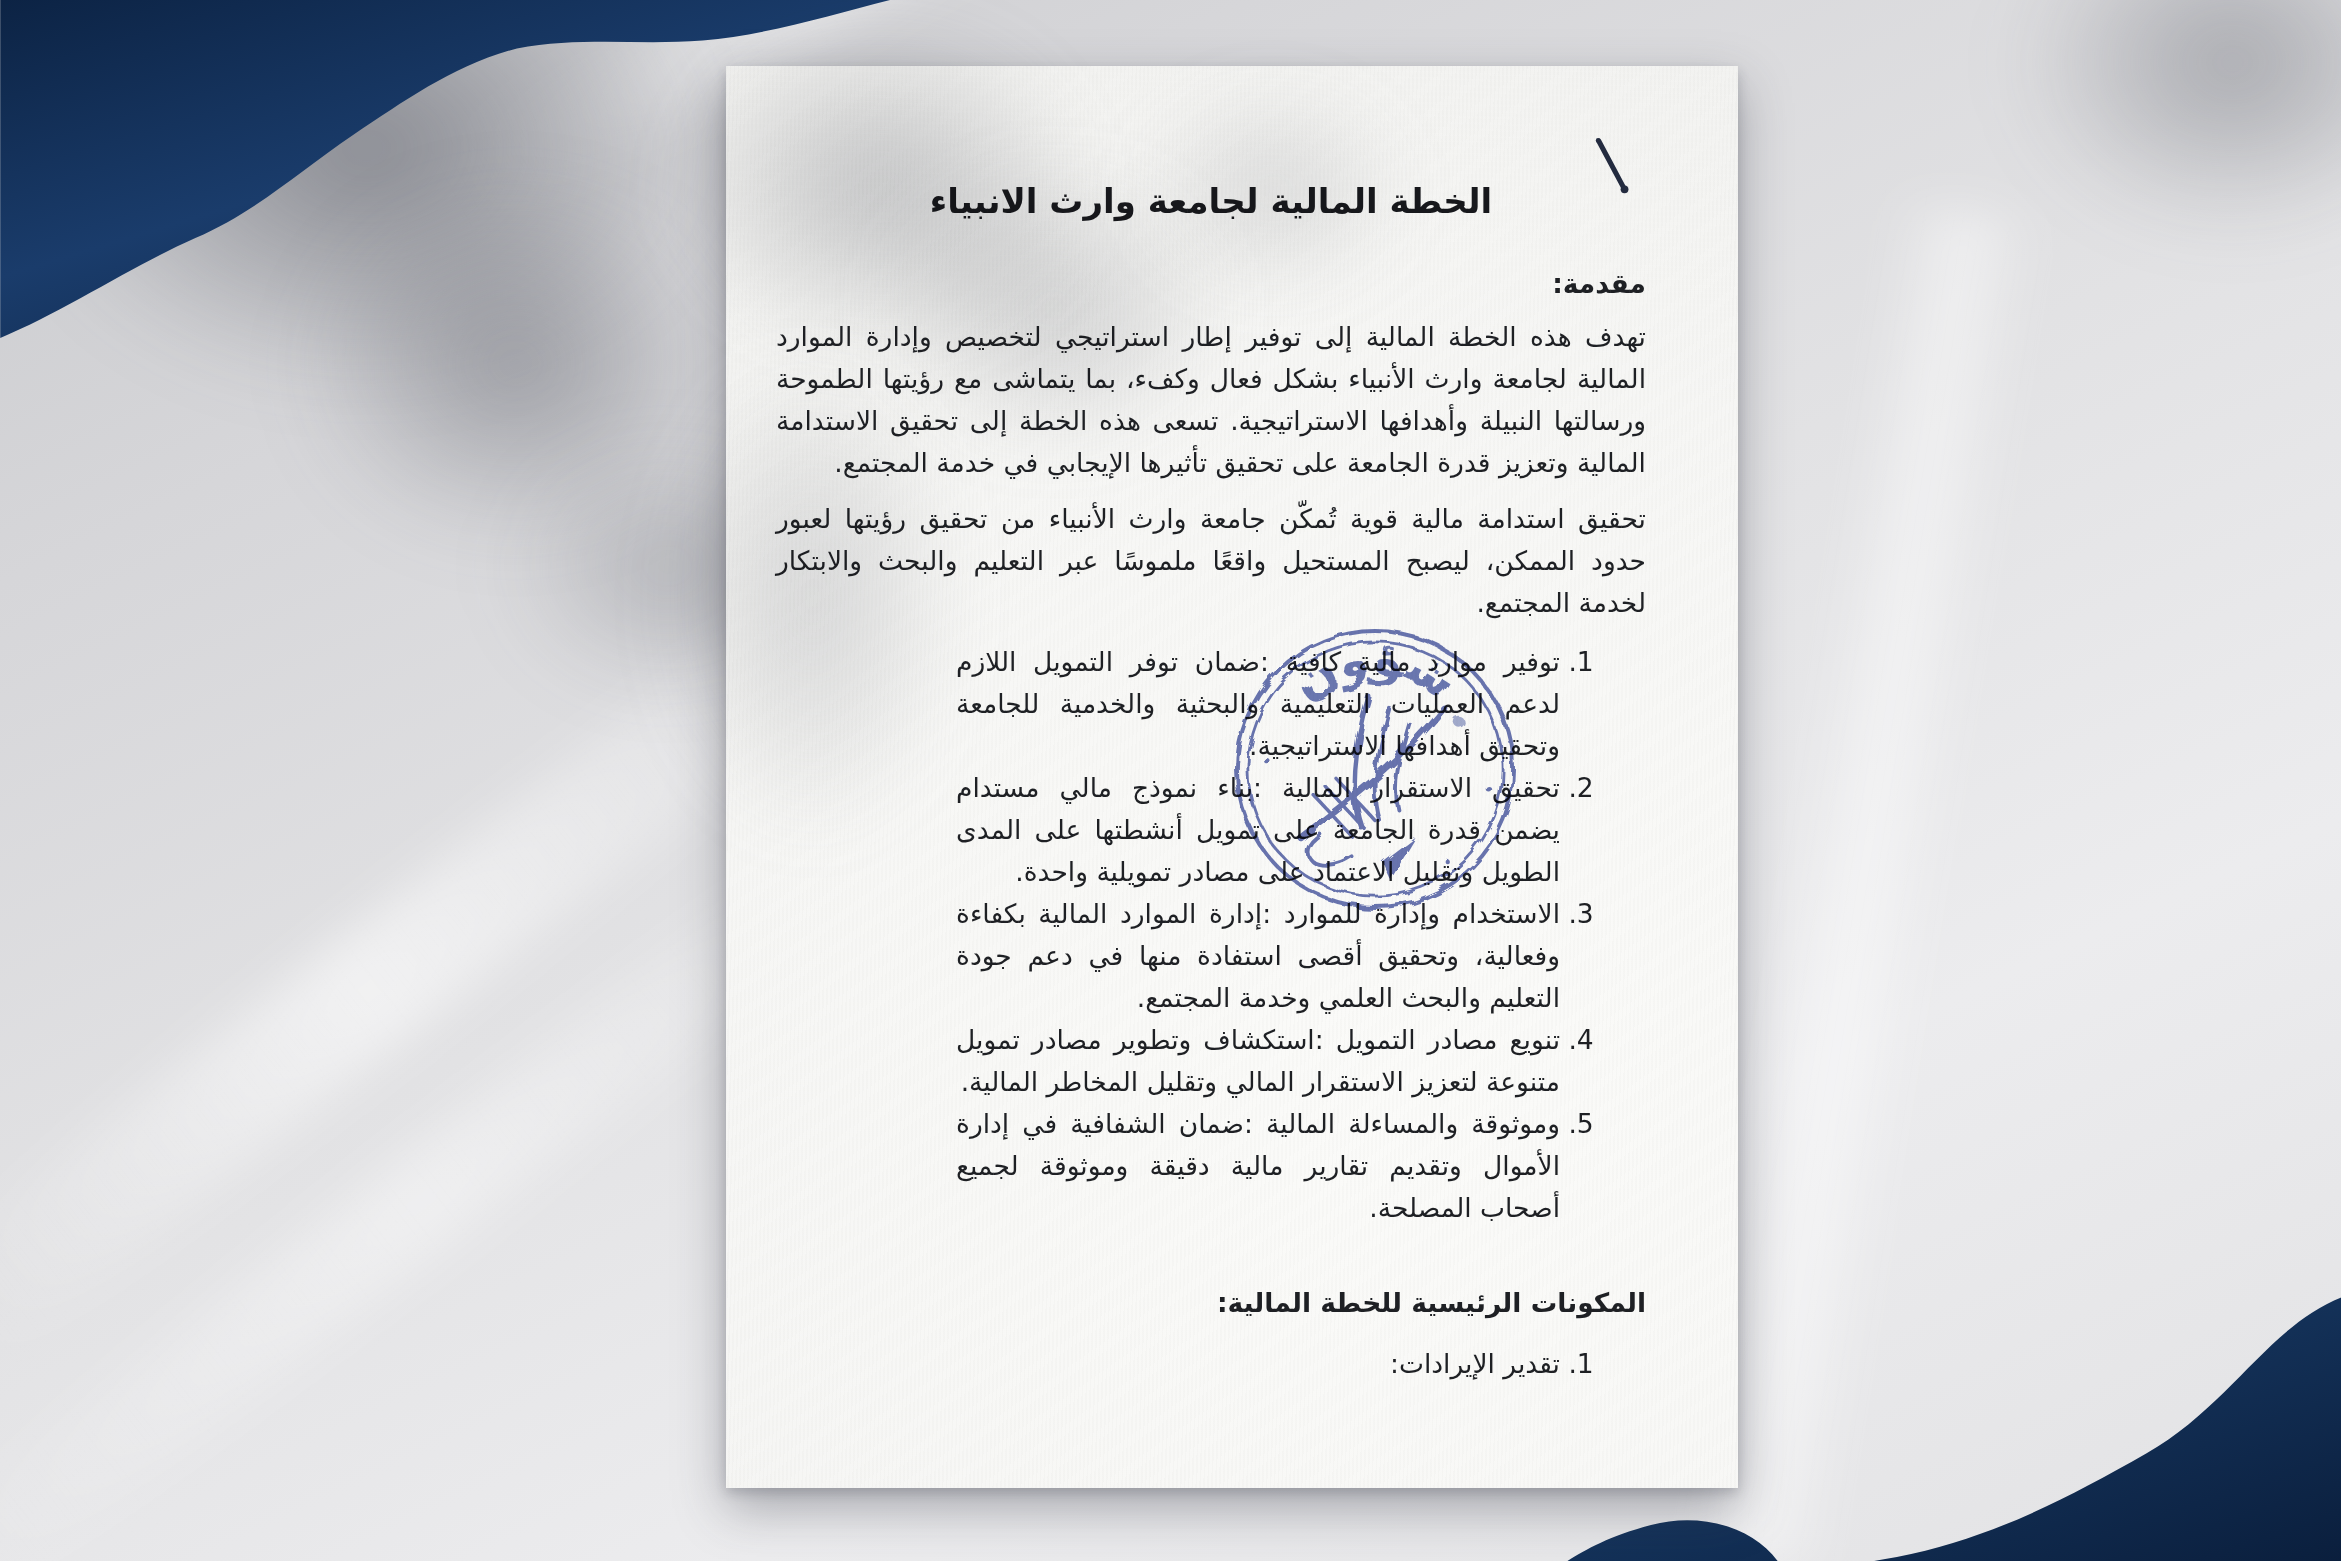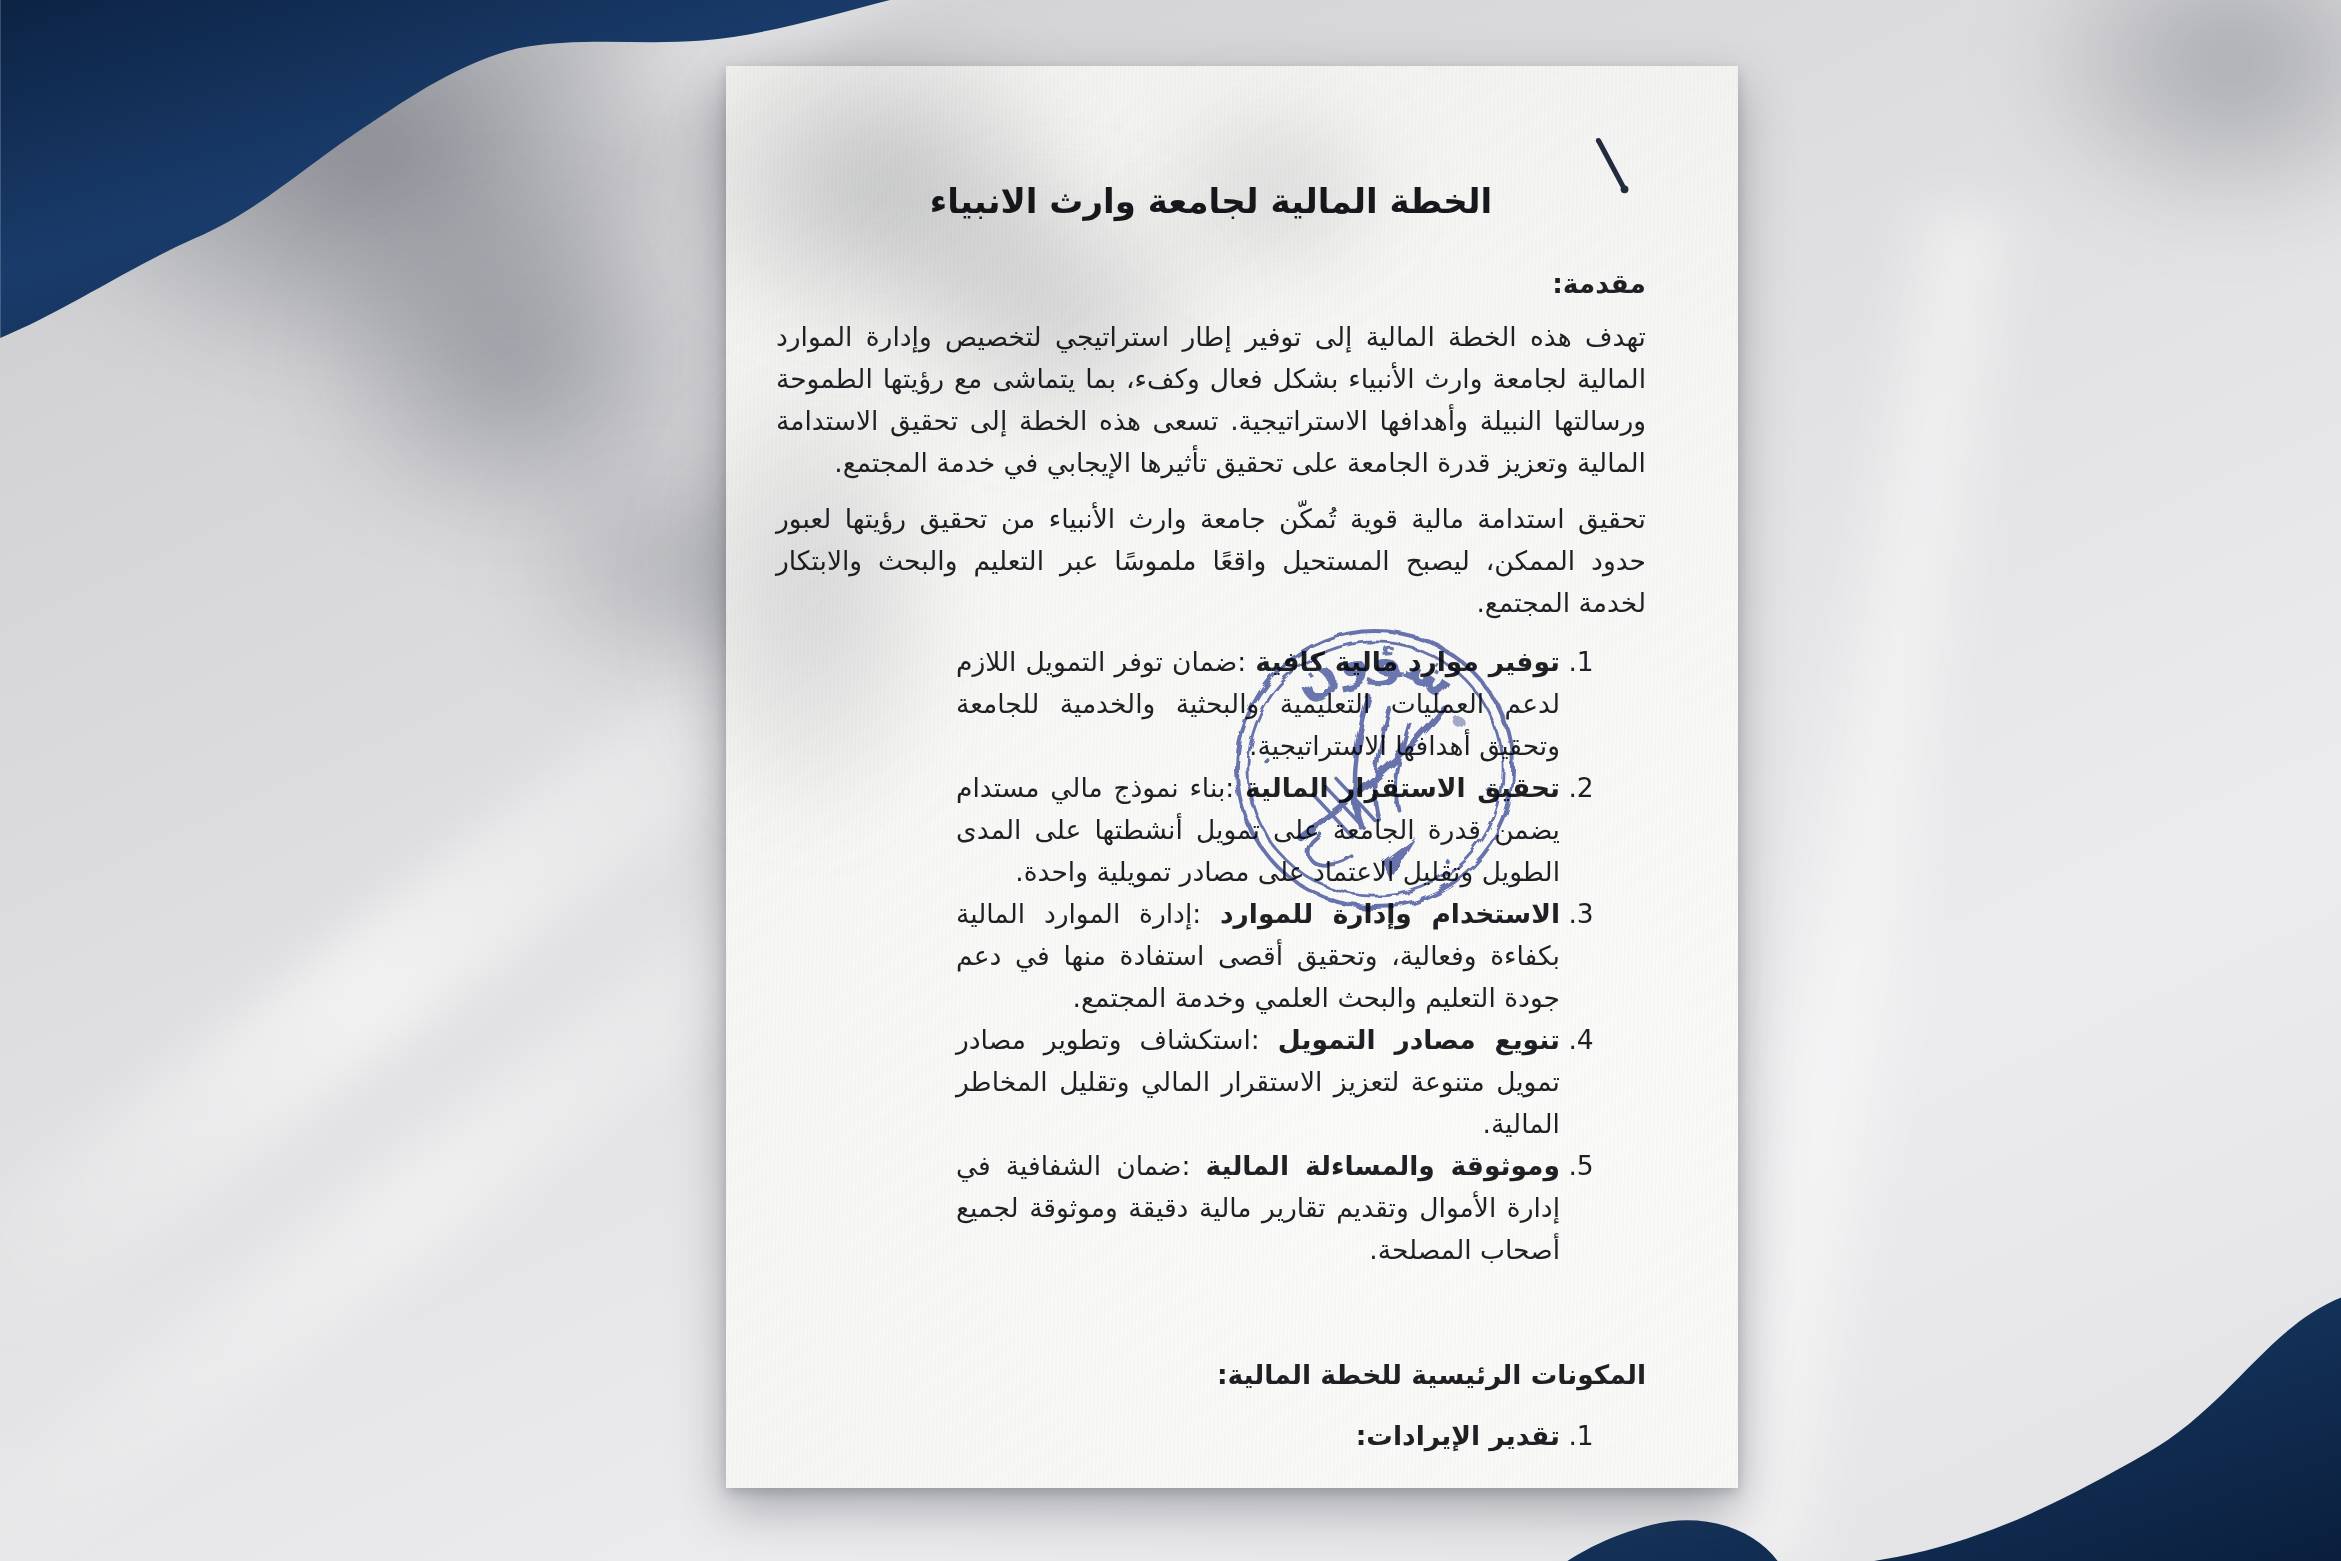--- a/index.html
+++ b/index.html
@@ -63,21 +63,21 @@
     direction:rtl;text-align:justify;
     font-size:26.5px;line-height:42px;color:#1e2024;
   }
   .doc-title{margin:0;text-align:center;font-size:34px;line-height:39px;font-weight:700;color:#17181c;}
   .sec-h{margin:42px 0 0;font-size:26.5px;line-height:37px;font-weight:700;text-align:right;}
   .para{margin:14px 0 0;}
   ol.objectives{margin:17px 53px 0 180px;padding:0 33px 0 0;list-style:decimal outside;}
   ol.objectives>li{margin:0;}
   ol.components{margin:22px 53px 0 125px;padding:0 33px 0 0;list-style:decimal outside;}
   ol.components>li{margin:0;}
-  .lead{font-weight:700;}
+  .lead{font-weight:400;}
 
   
   .stamp{position:absolute;left:493px;top:547px;z-index:7;mix-blend-mode:multiply;opacity:.85;}
   .pen-mark{position:absolute;left:843px;top:55px;z-index:7;}
 </style>
 </head>
 <body>
 
 <div class="scene">
 
@@ -136,21 +136,21 @@
           <span class="lead">الاستخدام وإدارة للموارد</span><span> :إدارة الموارد المالية بكفاءة وفعالية، وتحقيق أقصى استفادة منها في دعم جودة التعليم والبحث العلمي وخدمة المجتمع.</span>
         </li>
         <li>
           <span class="lead">تنويع مصادر التمويل</span><span> :استكشاف وتطوير مصادر تمويل متنوعة لتعزيز الاستقرار المالي وتقليل المخاطر المالية.</span>
         </li>
         <li>
           <span class="lead">وموثوقة والمساءلة المالية</span><span> :ضمان الشفافية في إدارة الأموال وتقديم تقارير مالية دقيقة وموثوقة لجميع أصحاب المصلحة.</span>
         </li>
       </ol>
 
-      <h2 class="sec-h" style="margin-top:85px">المكونات الرئيسية للخطة المالية:</h2>
+      <h2 class="sec-h" style="margin-top:55px">المكونات الرئيسية للخطة المالية:</h2>
 
       <ol class="components">
         <li>
           <span class="lead">تقدير الإيرادات:</span>
           
         </li>
       </ol>
 
     </div>
 

